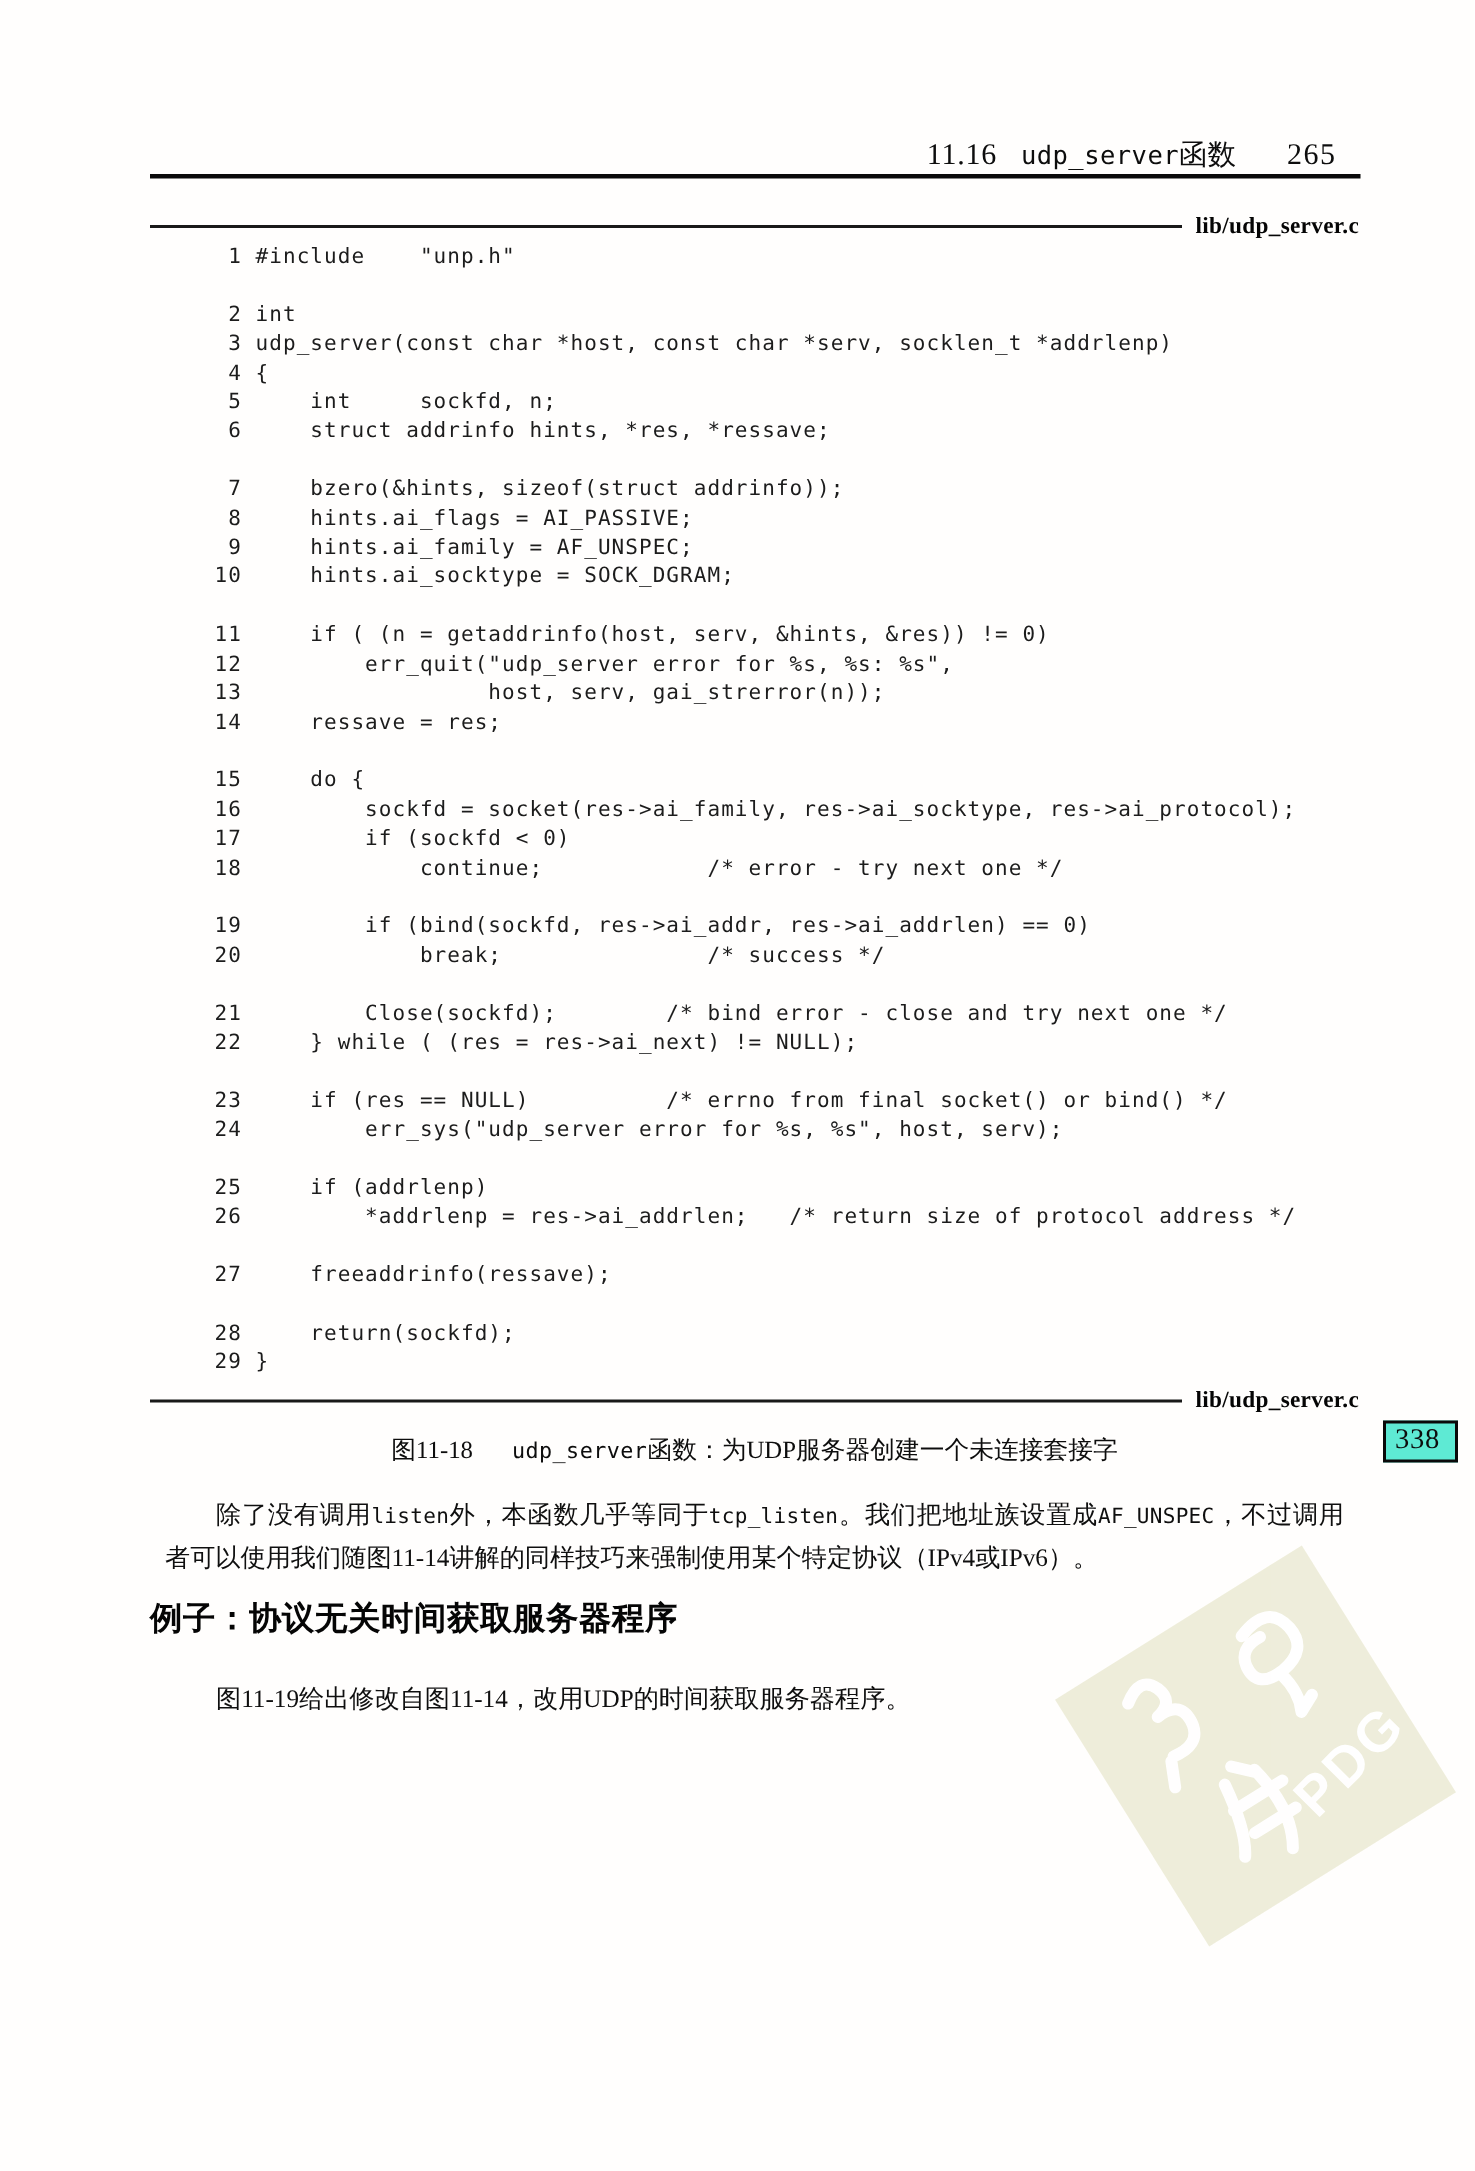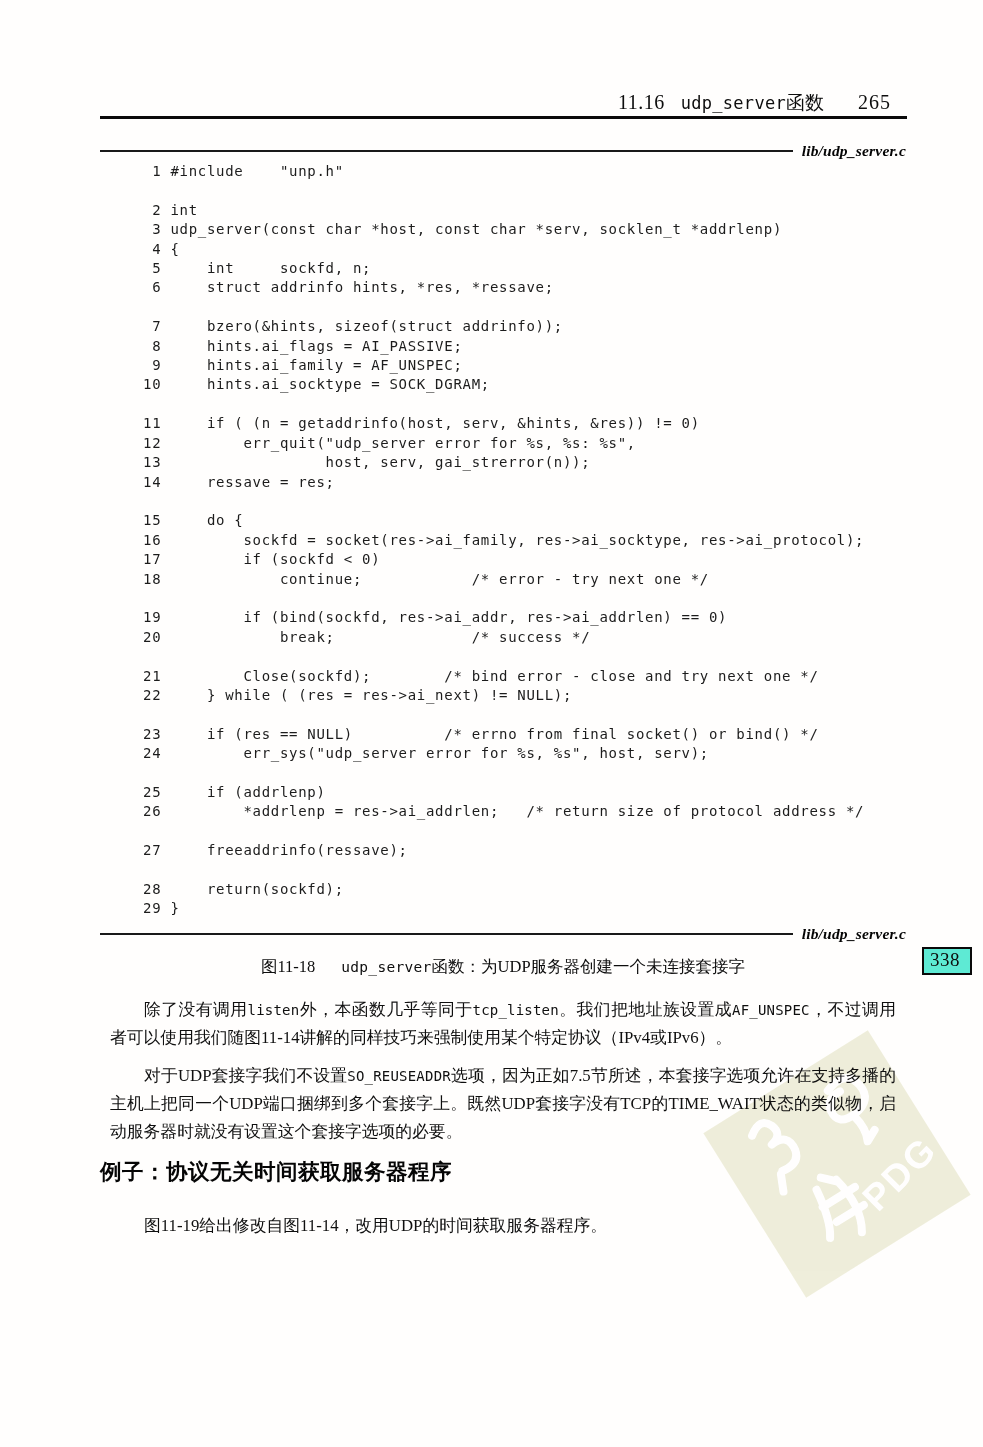--- a/index.html
+++ b/index.html
@@ -25,21 +25,21 @@
     position:absolute;top:116px;left:100px;width:807px;height:3px;
     background:#0a0a0a;z-index:2;
   }
   
   .srcline{
     position:absolute;left:100px;width:806px;height:20px;
     display:flex;align-items:center;z-index:2;
   }
   .srcline .hr{flex:1;height:2px;background:#191919;margin-right:9px;}
   .srcline .srclabel{
-    font-style:italic;font-weight:600;font-size:15.5px;color:#050505;
+    font-weight:600;font-size:15.5px;color:#050505;
     white-space:nowrap;letter-spacing:.2px;
   }
   .srcline.top{top:141px;}
   .srcline.bottom{top:924px;}
   
   pre.code{
     position:absolute;top:162px;left:143px;margin:0;z-index:2;
     font-family:"DejaVu Sans Mono","Liberation Mono",monospace;
     font-size:14px;line-height:19.4px;letter-spacing:.7px;
     color:#1c1c1c;white-space:pre;
@@ -162,18 +162,17 @@
     <span class="srclabel">lib/udp_server.c</span>
   </div>
 
   <div class="caption">
     <span class="figno">图11-18</span><span class="mono">udp_server</span><span>函数：为UDP服务器创建一个未连接套接字</span>
   </div>
   <div class="refbox">338</div>
 
   <div class="bodytext">
     <p class="para"><span>除了没有调用</span><span class="mono">listen</span><span>外，本函数几乎等同于</span><span class="mono">tcp_listen</span><span>。我们把地址族设置成</span><span class="mono">AF_UNSPEC</span><span>，不过调用者可以使用我们随图11-14讲解的同样技巧来强制使用某个特定协议（IPv4或IPv6）。</span></p>
-    <p class="para"><span>对于UDP套接字我们不设置</span><span class="mono">SO_REUSEADDR</span><span>选项，因为正如7.5节所述，本套接字选项允许在支持多播的主机上把同一个UDP端口捆绑到多个套接字上。既然UDP套接字没有TCP的TIME_WAIT状态的类似物，启动服务器时就没有设置这个套接字选项的必要。</span></p>
     <h2 class="subhead">例子：协议无关时间获取服务器程序</h2>
     <p class="para"><span>图11-19给出修改自图11-14，改用UDP的时间获取服务器程序。</span></p>
   </div>
 
 </div>
 
 </body></html>

